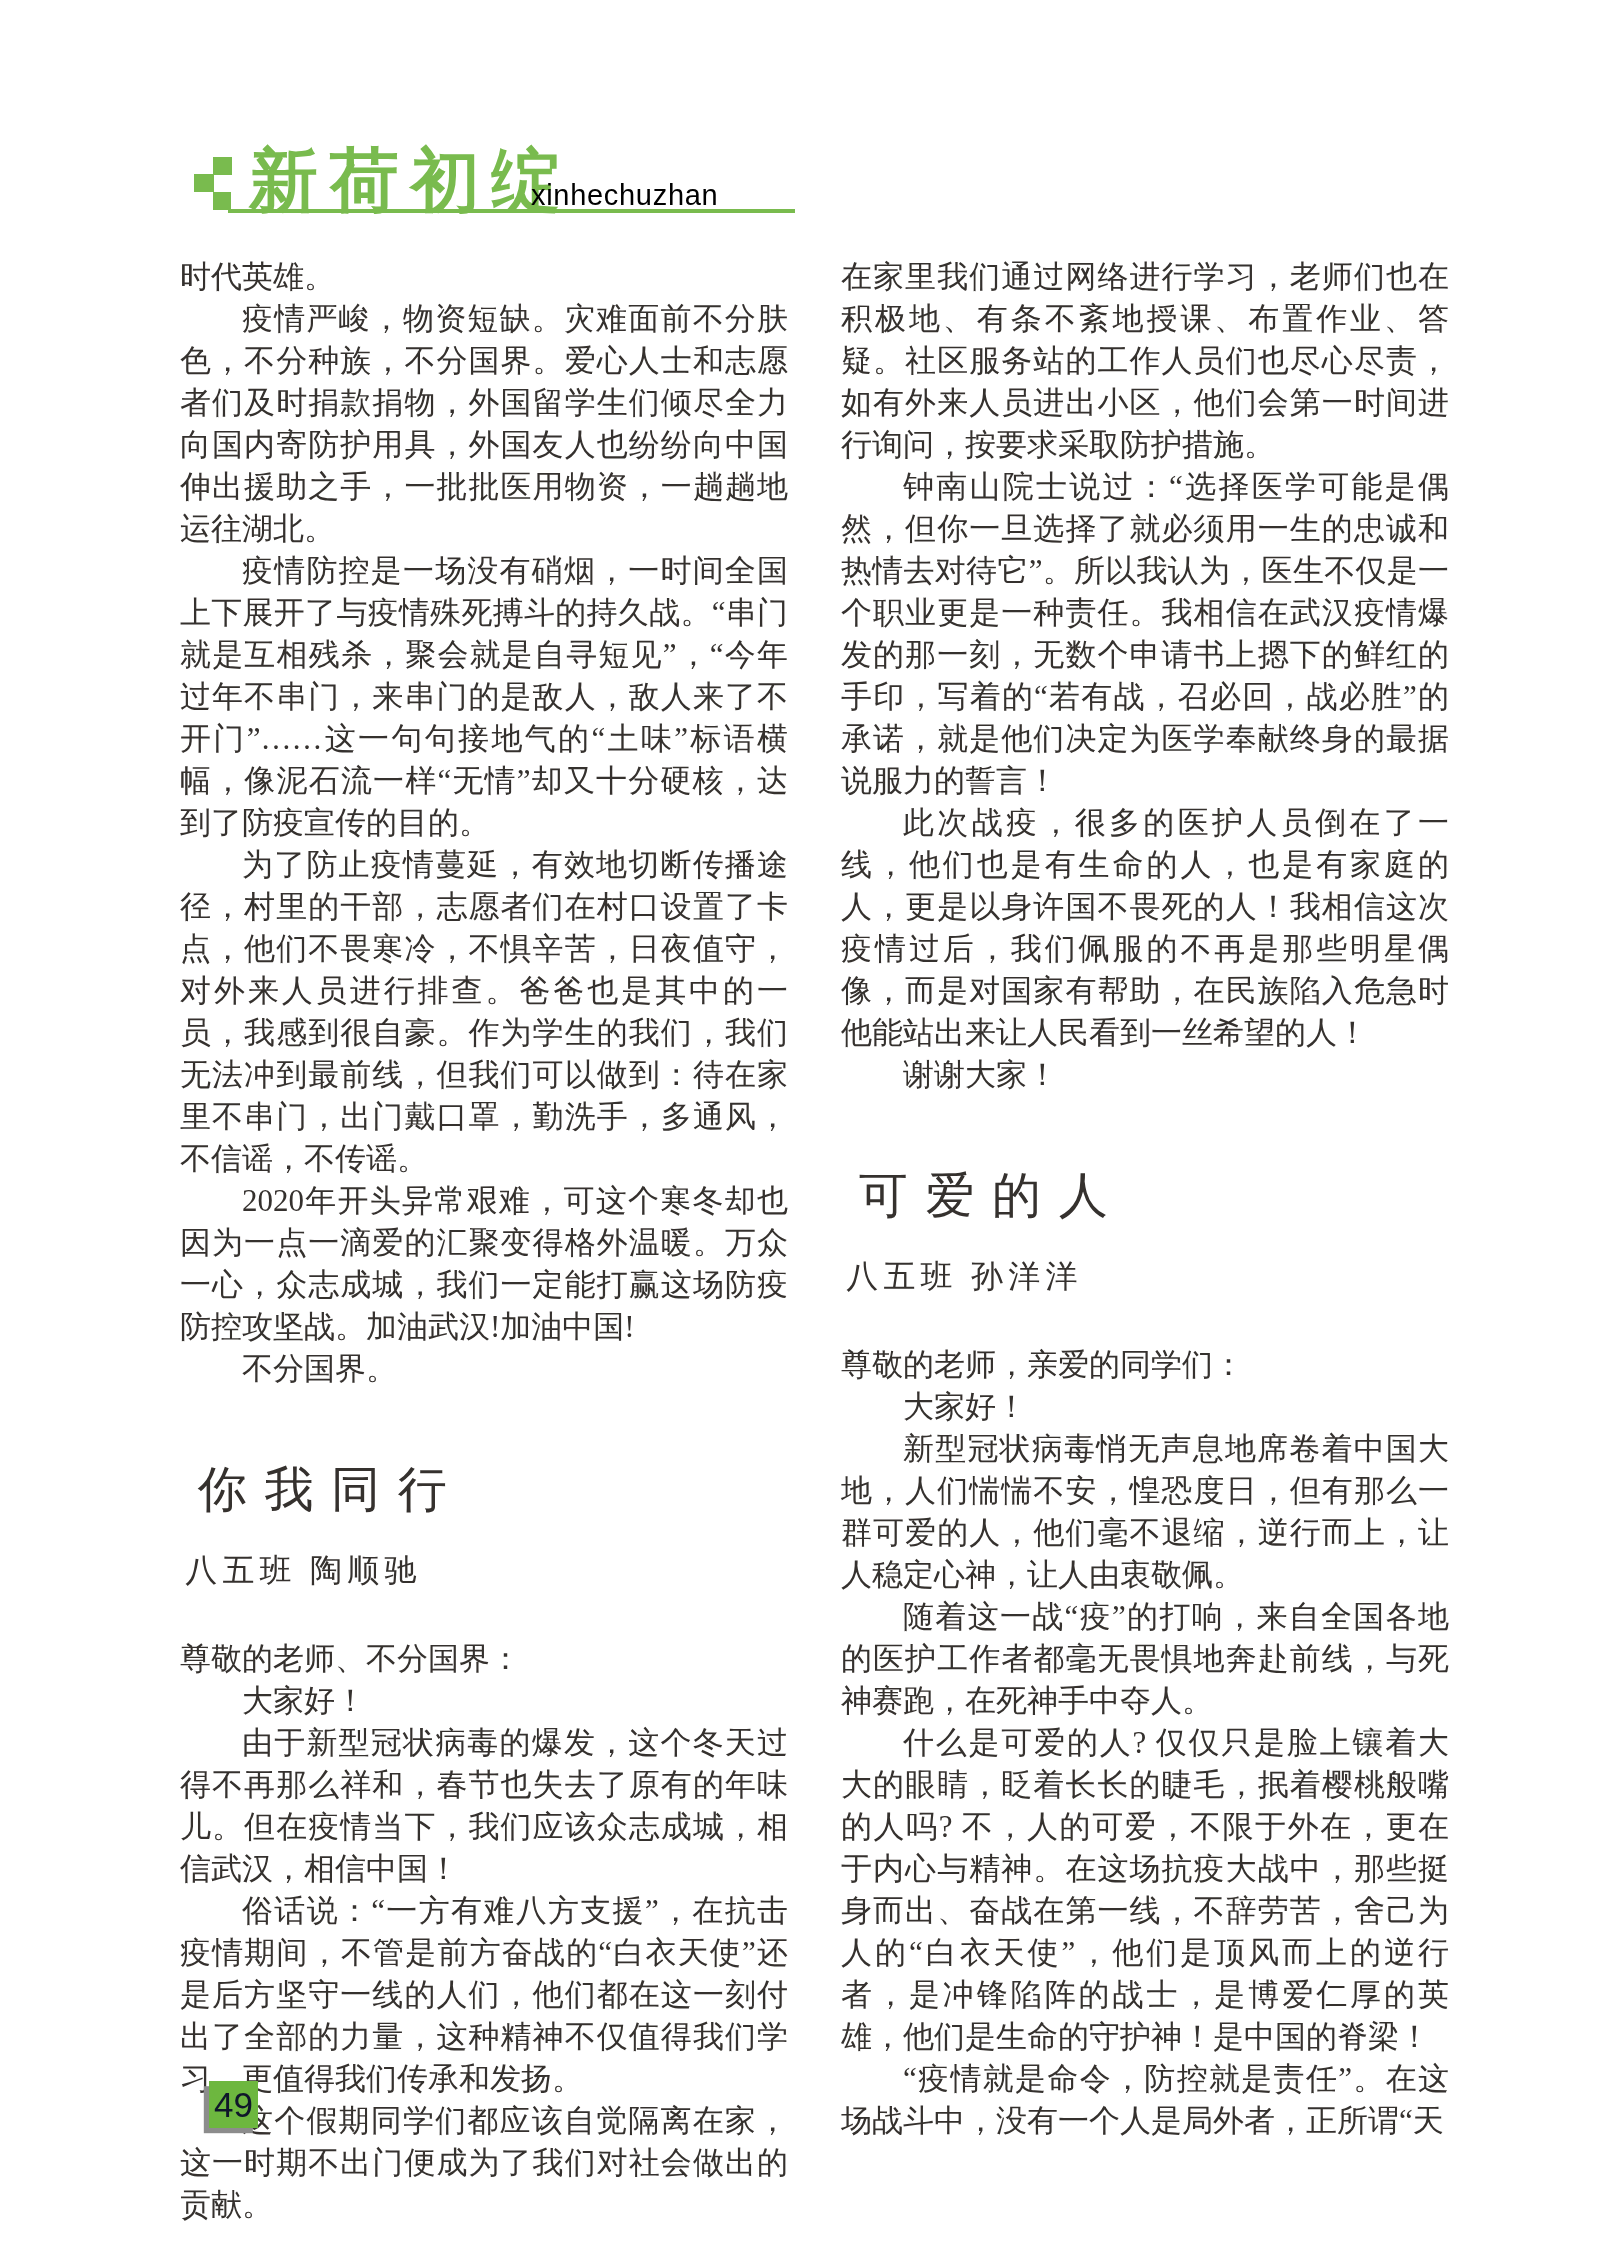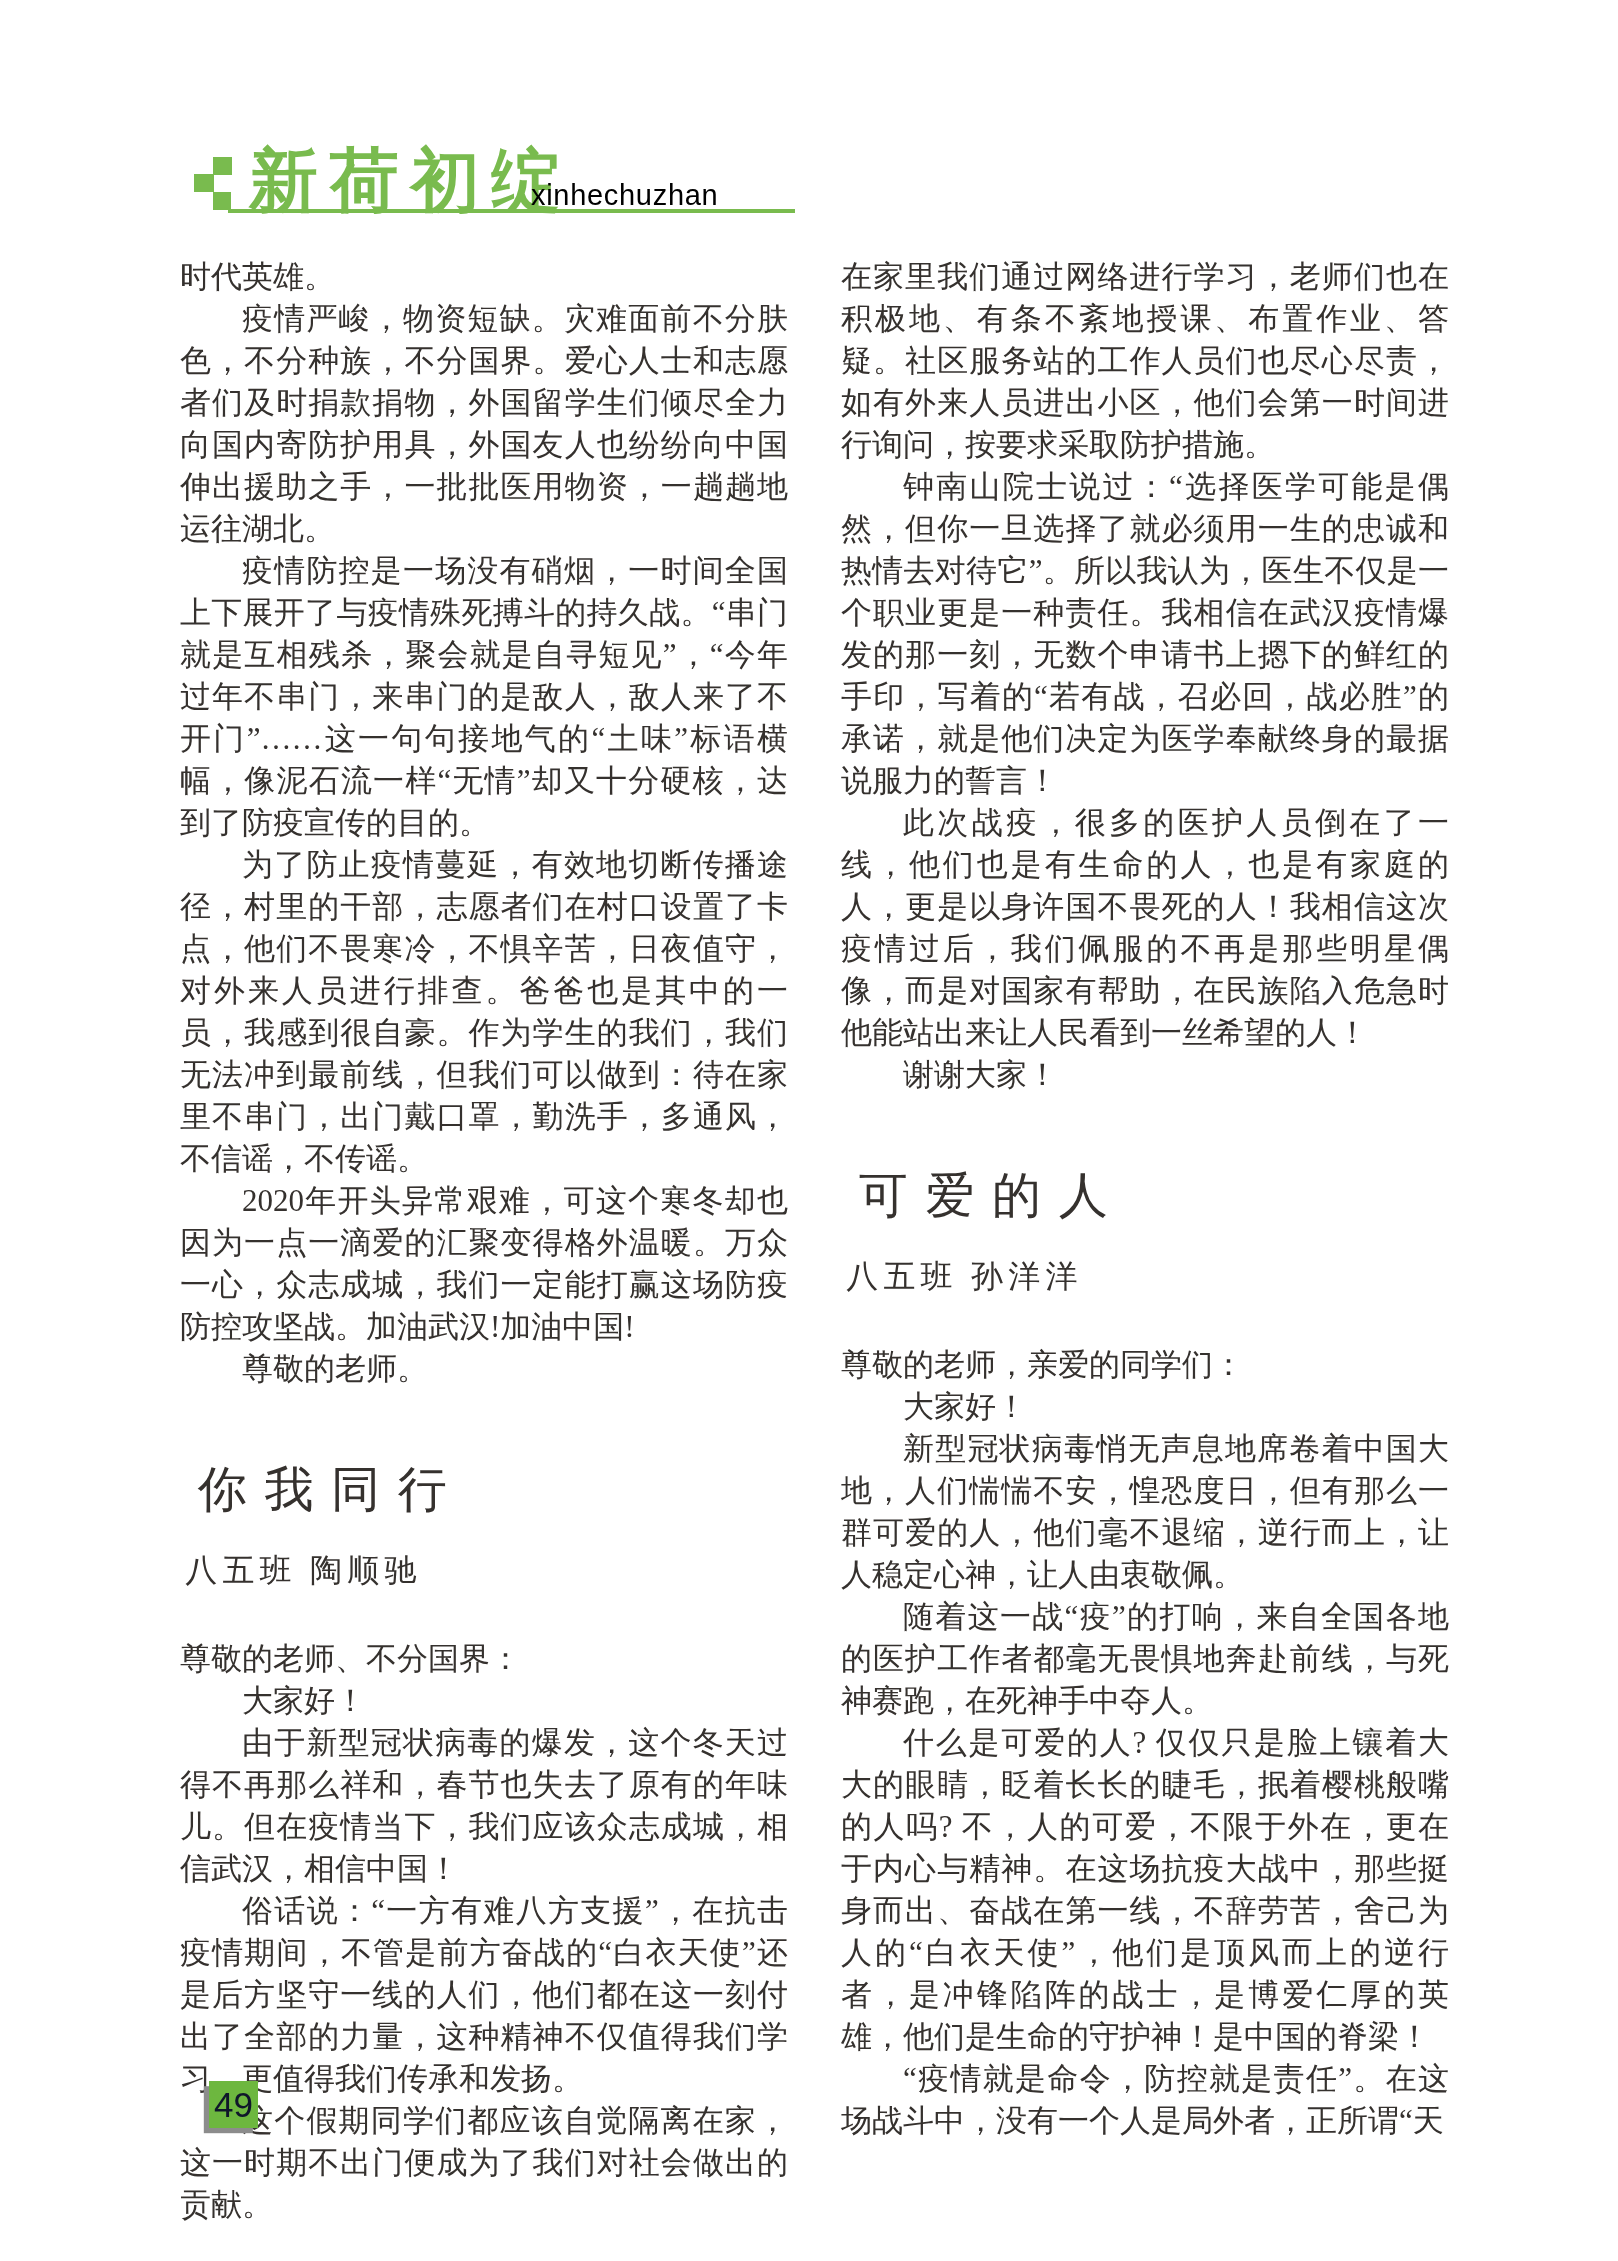--- a/index.html
+++ b/index.html
@@ -88,21 +88,21 @@
   <div class="header-rule"></div>
 
   <main class="cols">
 
     <section class="col">
       <p class="noindent">时代英雄。</p>
       <p>疫情严峻，物资短缺。灾难面前不分肤色，不分种族，不分国界。爱心人士和志愿者们及时捐款捐物，外国留学生们倾尽全力向国内寄防护用具，外国友人也纷纷向中国伸出援助之手，一批批医用物资，一趟趟地运往湖北。</p>
       <p>疫情防控是一场没有硝烟，一时间全国上下展开了与疫情殊死搏斗的持久战。“串门就是互相残杀，聚会就是自寻短见”，“今年过年不串门，来串门的是敌人，敌人来了不开门”……这一句句接地气的“土味”标语横幅，像泥石流一样“无情”却又十分硬核，达到了防疫宣传的目的。</p>
       <p>为了防止疫情蔓延，有效地切断传播途径，村里的干部，志愿者们在村口设置了卡点，他们不畏寒冷，不惧辛苦，日夜值守，对外来人员进行排查。爸爸也是其中的一员，我感到很自豪。作为学生的我们，我们无法冲到最前线，但我们可以做到：待在家里不串门，出门戴口罩，勤洗手，多通风，不信谣，不传谣。</p>
       <p>2020年开头异常艰难，可这个寒冬却也因为一点一滴爱的汇聚变得格外温暖。万众一心，众志成城，我们一定能打赢这场防疫防控攻坚战。加油武汉!加油中国!</p>
-      <p>尊敬的老师。</p>
+      <p>不分国界。</p>
 
       <h2 class="essay-title">你我同行</h2>
       <div class="byline">八五班 陶顺驰</div>
 
       <p class="noindent">尊敬的老师、不分国界：</p>
       <p>大家好！</p>
       <p>由于新型冠状病毒的爆发，这个冬天过得不再那么祥和，春节也失去了原有的年味儿。但在疫情当下，我们应该众志成城，相信武汉，相信中国！</p>
       <p>俗话说：“一方有难八方支援”，在抗击疫情期间，不管是前方奋战的“白衣天使”还是后方坚守一线的人们，他们都在这一刻付出了全部的力量，这种精神不仅值得我们学习，更值得我们传承和发扬。</p>
       <p>这个假期同学们都应该自觉隔离在家，这一时期不出门便成为了我们对社会做出的贡献。</p>
     </section>

